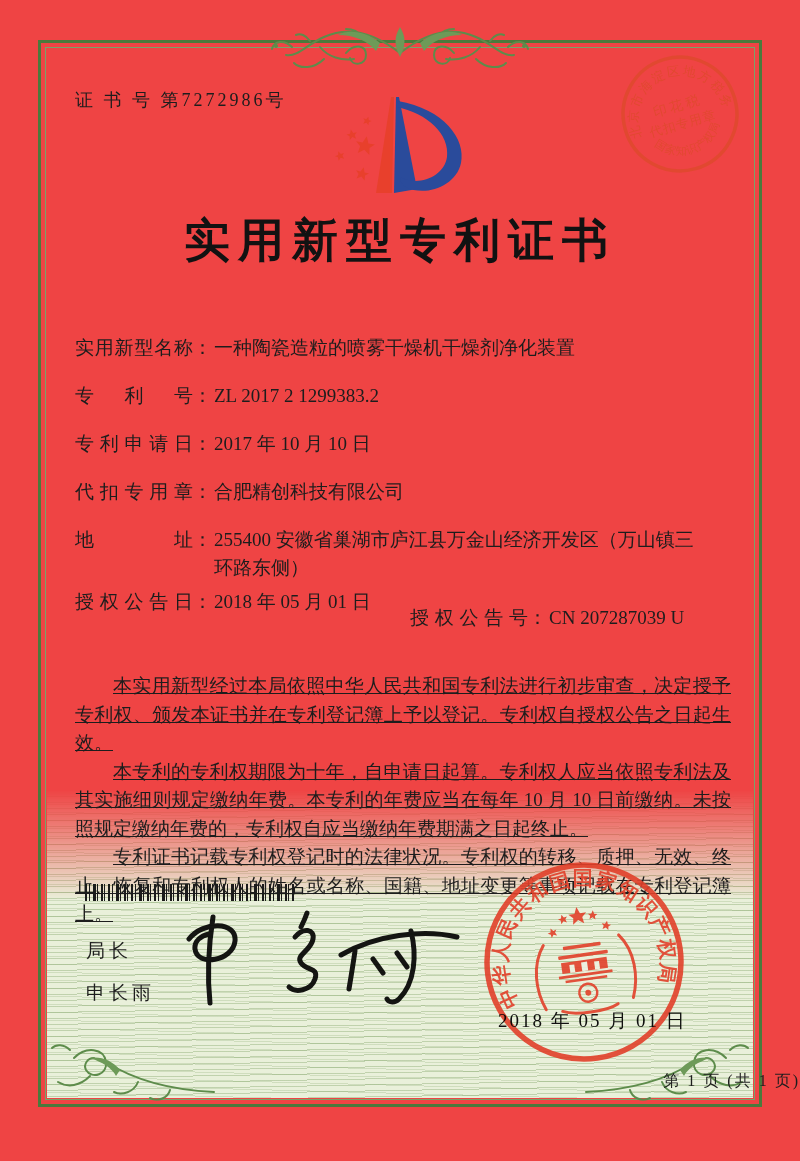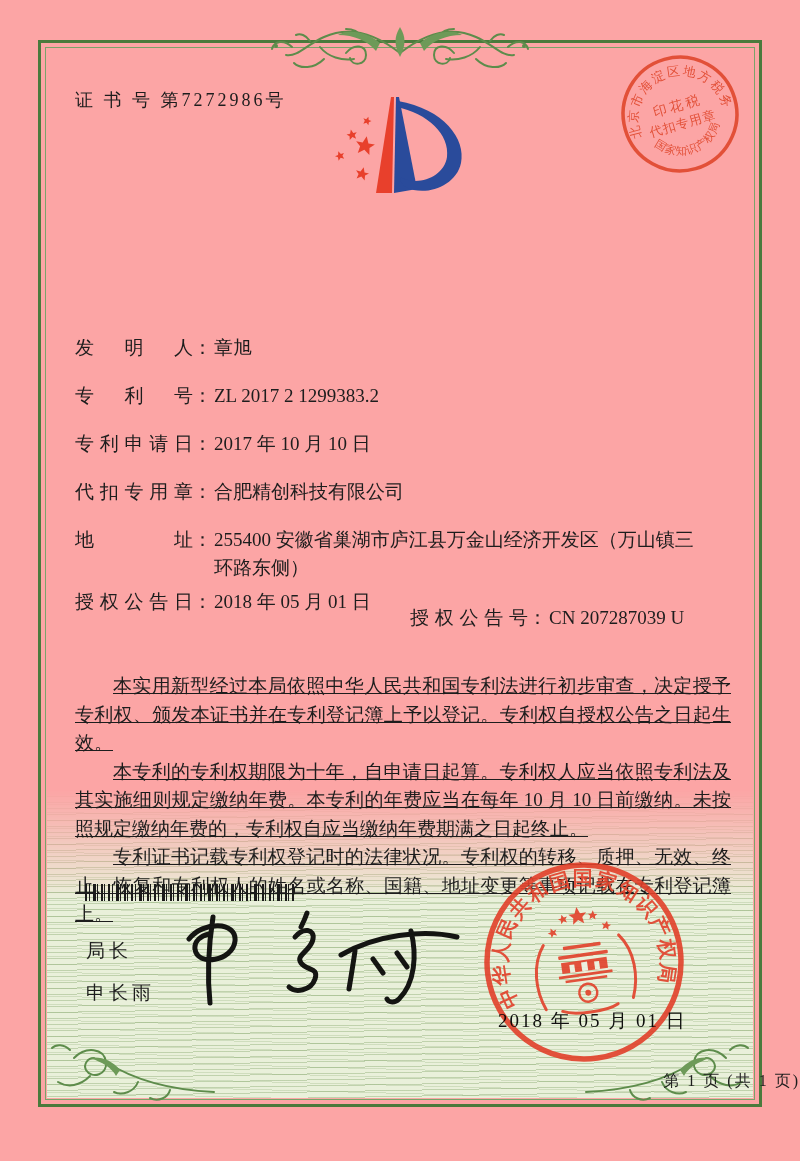--- a/index.html
+++ b/index.html
@@ -1,19 +1,19 @@
 <!DOCTYPE html>
 <html><head>
 <meta charset="utf-8">
 <style>
   html,body{margin:0;padding:0;}
   body{background:#e9e9e6;}
   .page{
     position:relative; width:800px; height:1161px; margin:0 auto;
-    background:#fca5a5; overflow:hidden;
+    background:#ef4444; overflow:hidden;
     font-family:"Liberation Serif","DejaVu Serif",serif; color:#1d1d1d;
   }
   
   .frame-outer{position:absolute;left:38px;top:40px;right:38px;bottom:54px;border:3px solid #4a7a3c;}
   .frame-inner{position:absolute;left:45px;top:47px;right:45px;bottom:61px;border:1px solid #7aa369;}
   
   .guilloche{
     position:absolute;left:47px;right:47px;top:790px;bottom:63px;z-index:0;
     background-color:#e9f0da;
     background-image:
@@ -135,24 +135,25 @@
     <text font-size="12.5" letter-spacing="2" fill="#e0492f">
       <textPath href="#taxTop">北京市海淀区地方税务局</textPath>
     </text>
     <text font-size="11" letter-spacing="0.5" fill="#e0492f">
       <textPath href="#taxBot">国家知识产权局</textPath>
     </text>
     <text x="65" y="61" text-anchor="middle" font-size="13.5" letter-spacing="3" fill="#e0492f">印花税</text>
     <text x="65" y="79" text-anchor="middle" font-size="12.5" letter-spacing="1" fill="#e0492f">代扣专用章</text>
   </svg>
 
+  <div class="title">实用新型专利证书</div>
 
   <div class="fields">
     <div class="field-row">
-      <span class="f-label">发明人</span><span class="f-colon">：</span><span class="f-value">章旭</span>
+      <span class="f-label">实用新型名称</span><span class="f-colon">：</span><span class="f-value">一种陶瓷造粒的喷雾干燥机干燥剂净化装置</span>
     </div>
     <div class="field-row">
       <span class="f-label">专利号</span><span class="f-colon">：</span><span class="f-value">ZL 2017 2 1299383.2</span>
     </div>
     <div class="field-row">
       <span class="f-label">专利申请日</span><span class="f-colon">：</span><span class="f-value">2017 年 10 月 10 日</span>
     </div>
     <div class="field-row">
       <span class="f-label">代扣专用章</span><span class="f-colon">：</span><span class="f-value">合肥精创科技有限公司</span>
     </div>

